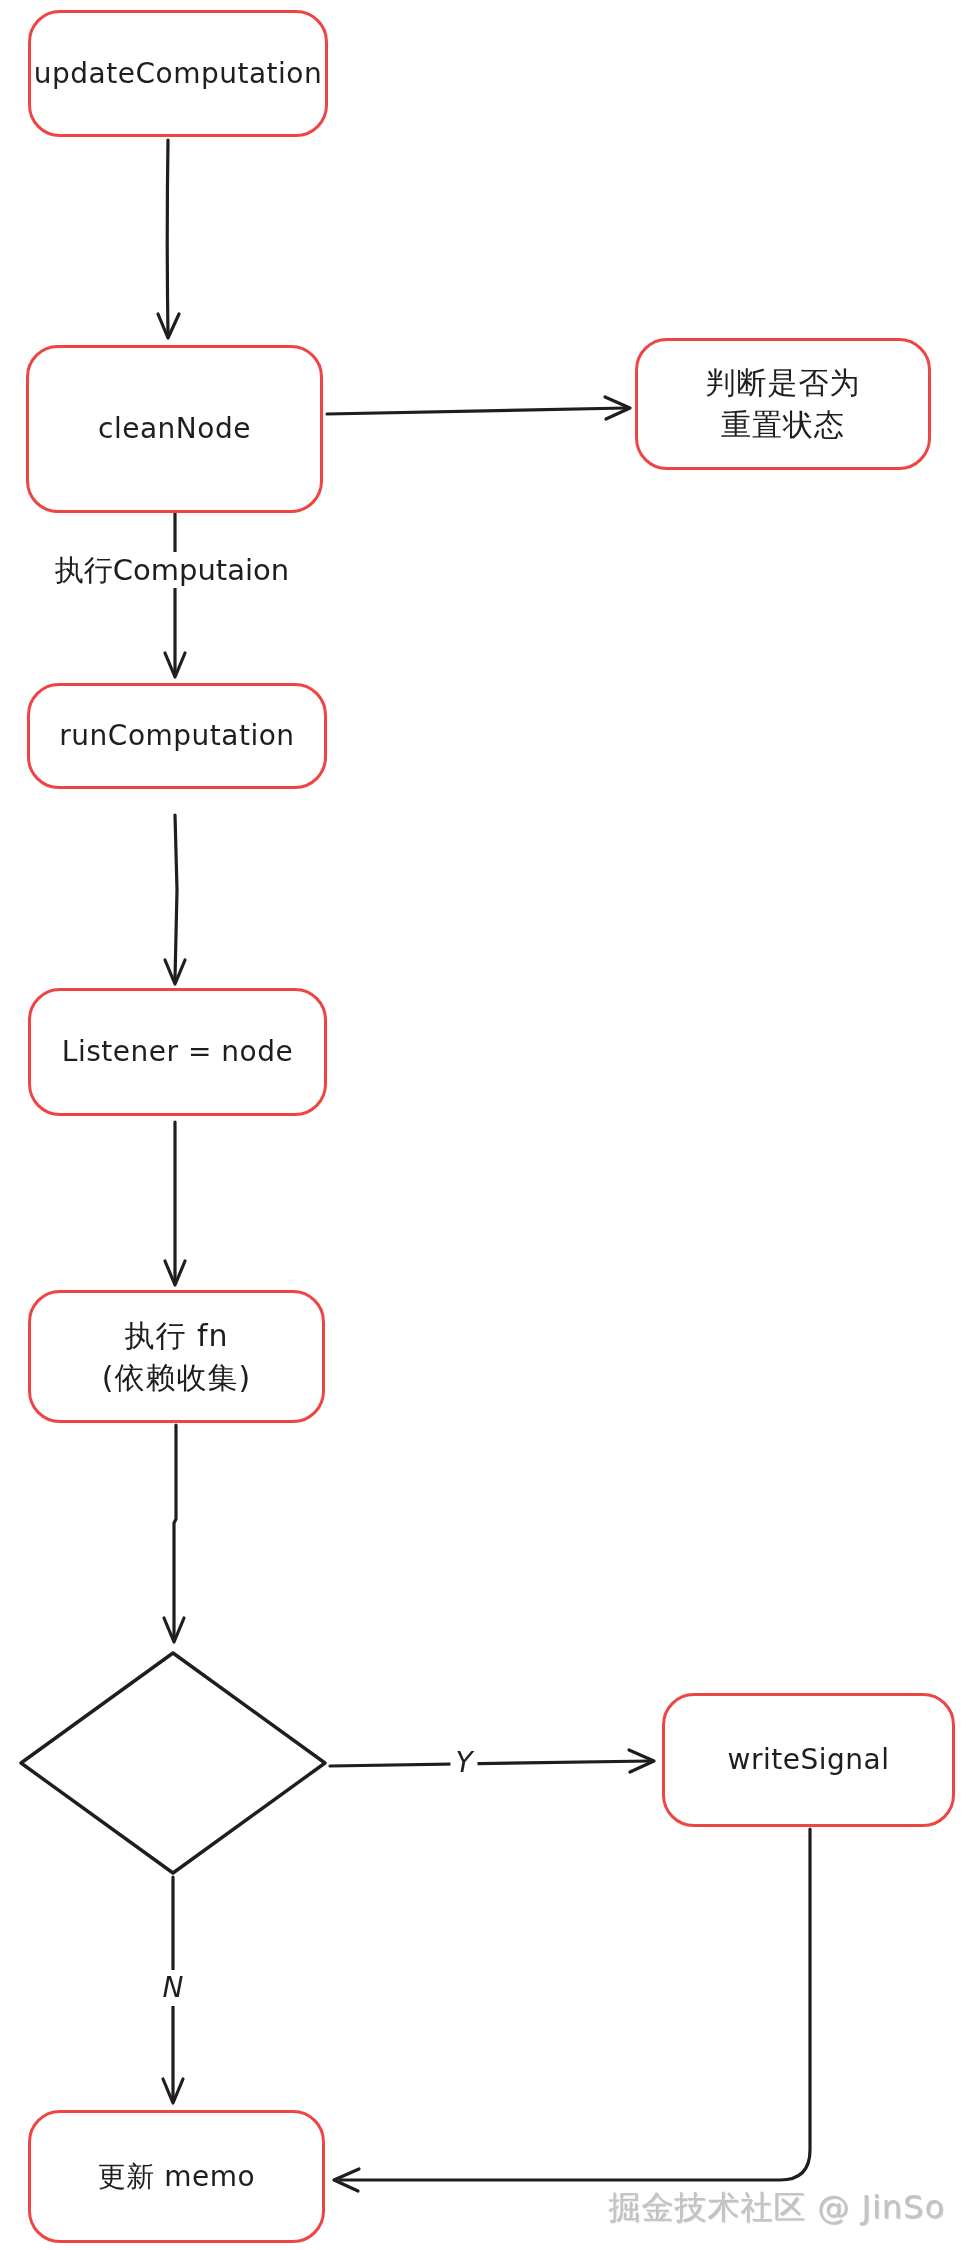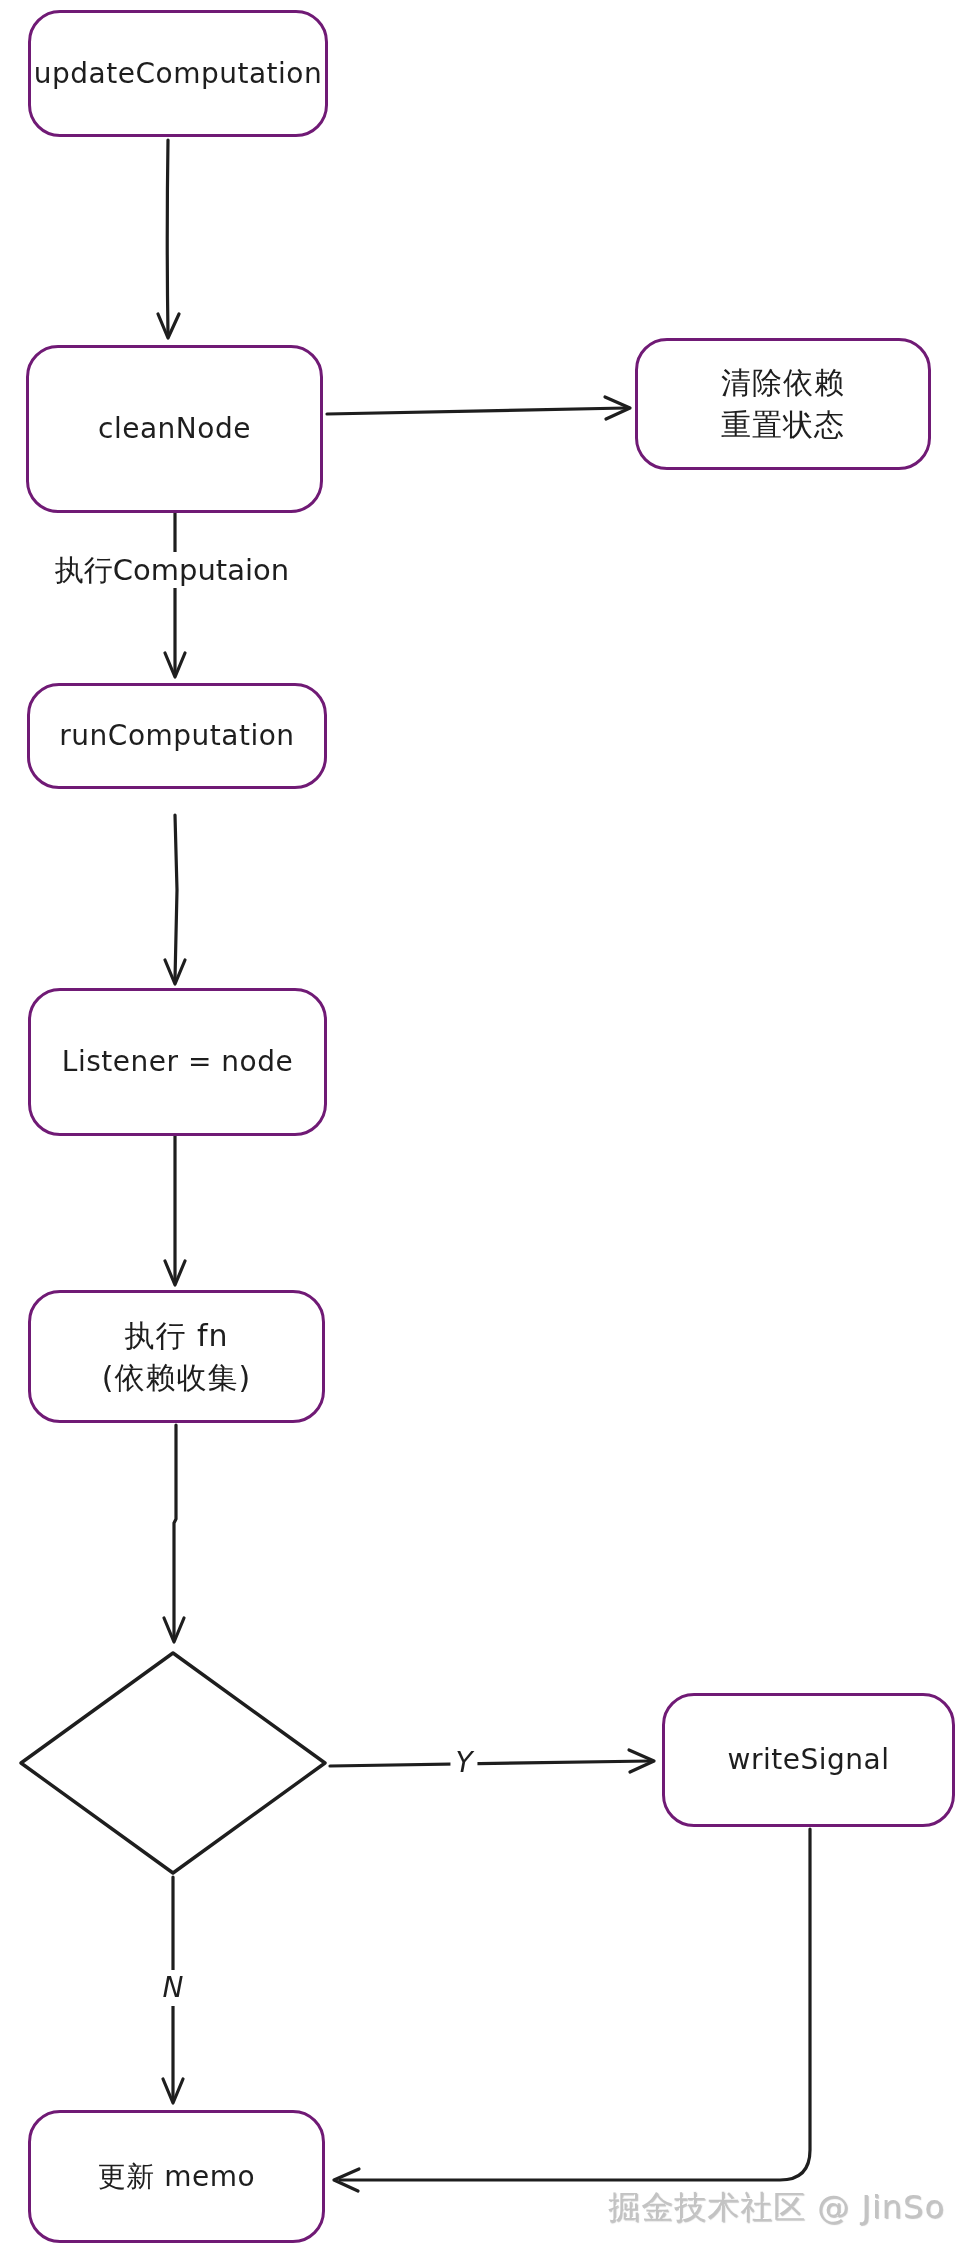--- a/index.html
+++ b/index.html
@@ -7,21 +7,21 @@
     position: relative;
     width: 969px;
     height: 2250px;
     background: #ffffff;
     font-family: "DejaVu Sans", sans-serif;
     color: #1e1e1e;
     overflow: hidden;
   }
   .node {
     position: absolute;
-    border: 3px solid #701a75;
+    border: 3px solid #ef4444;
     border-radius: 32px;
     background: #ffffff;
     display: flex;
     flex-direction: column;
     align-items: center;
     justify-content: center;
     text-align: center;
     box-sizing: border-box;
     font-size: 28px;
     letter-spacing: 0.5px;
@@ -113,29 +113,29 @@
 
   <div class="node" style="left:28px; top:10px; width:300px; height:127px;">
     <span>updateComputation</span>
   </div>
 
   <div class="node" style="left:26px; top:345px; width:297px; height:168px;">
     <span>cleanNode</span>
   </div>
 
   <div class="node" style="left:635px; top:338px; width:296px; height:132px;">
-    <span class="cjk">清除依赖</span>
+    <span class="cjk">判断是否为</span>
     <span class="cjk">重置状态</span>
   </div>
 
   <div class="node" style="left:27px; top:683px; width:300px; height:106px;">
     <span>runComputation</span>
   </div>
 
-  <div class="node" style="left:28px; top:988px; width:299px; height:148px;">
+  <div class="node" style="left:28px; top:988px; width:299px; height:128px;">
     <span>Listener = node</span>
   </div>
 
   <div class="node" style="left:28px; top:1290px; width:297px; height:133px;">
     <span class="cjk">执行 fn</span>
     <span class="cjk">(依赖收集)</span>
   </div>
 
 
   <div class="node" style="left:662px; top:1693px; width:293px; height:134px;">

